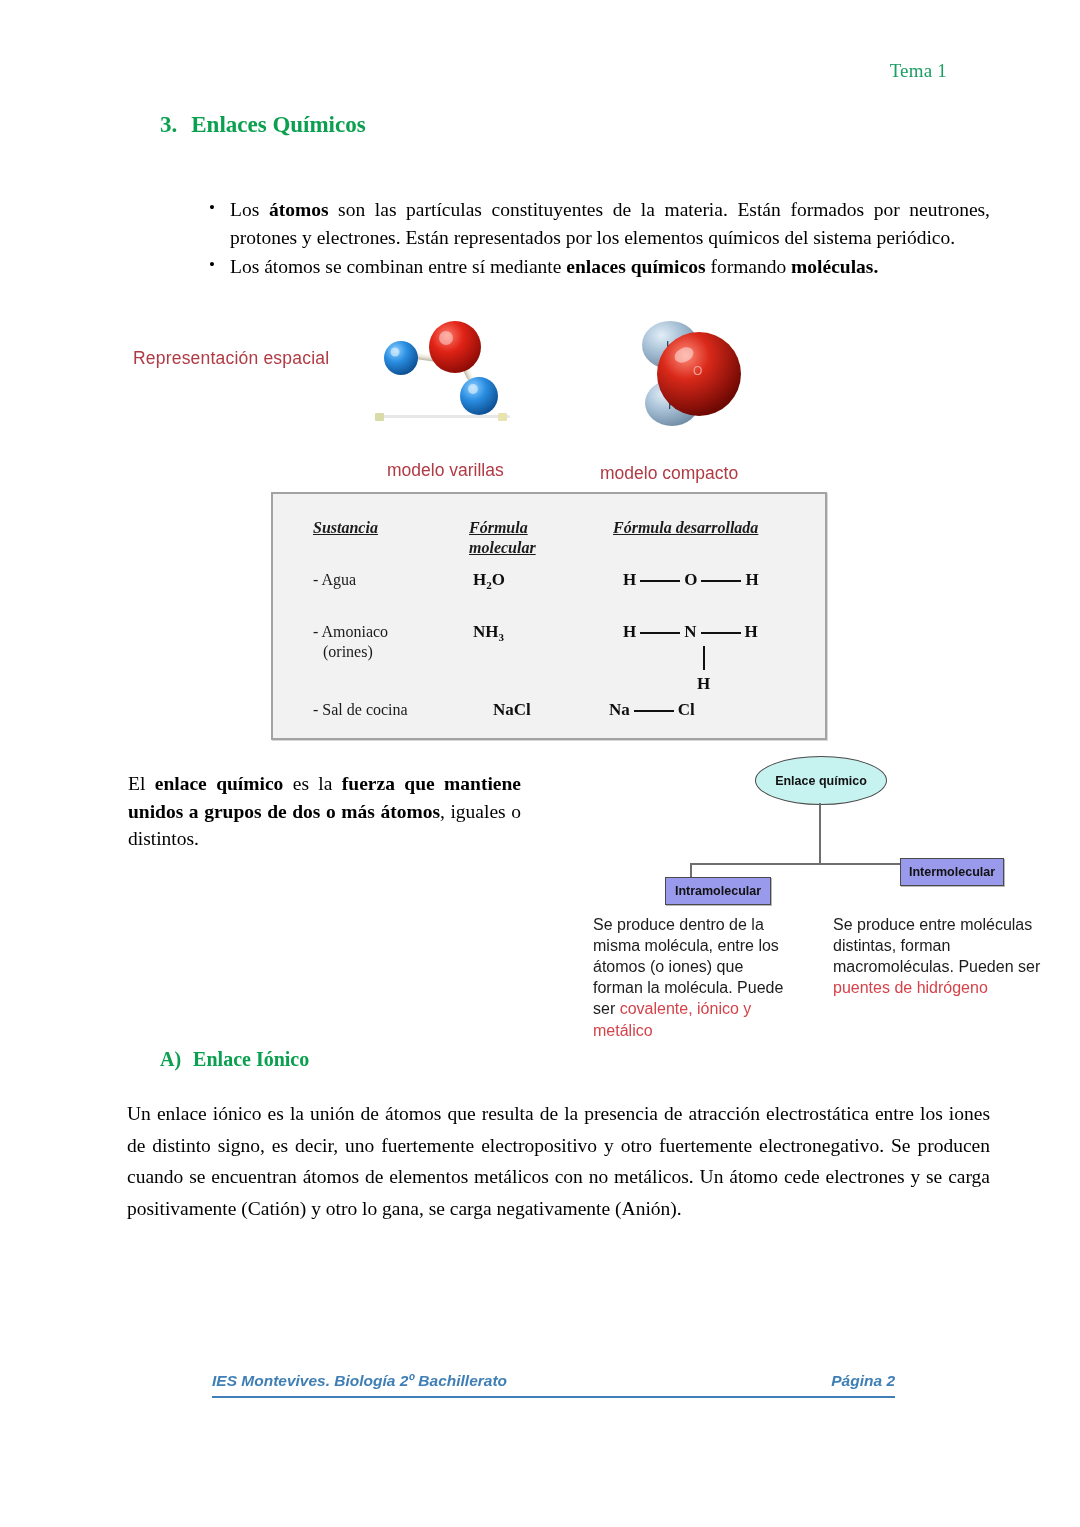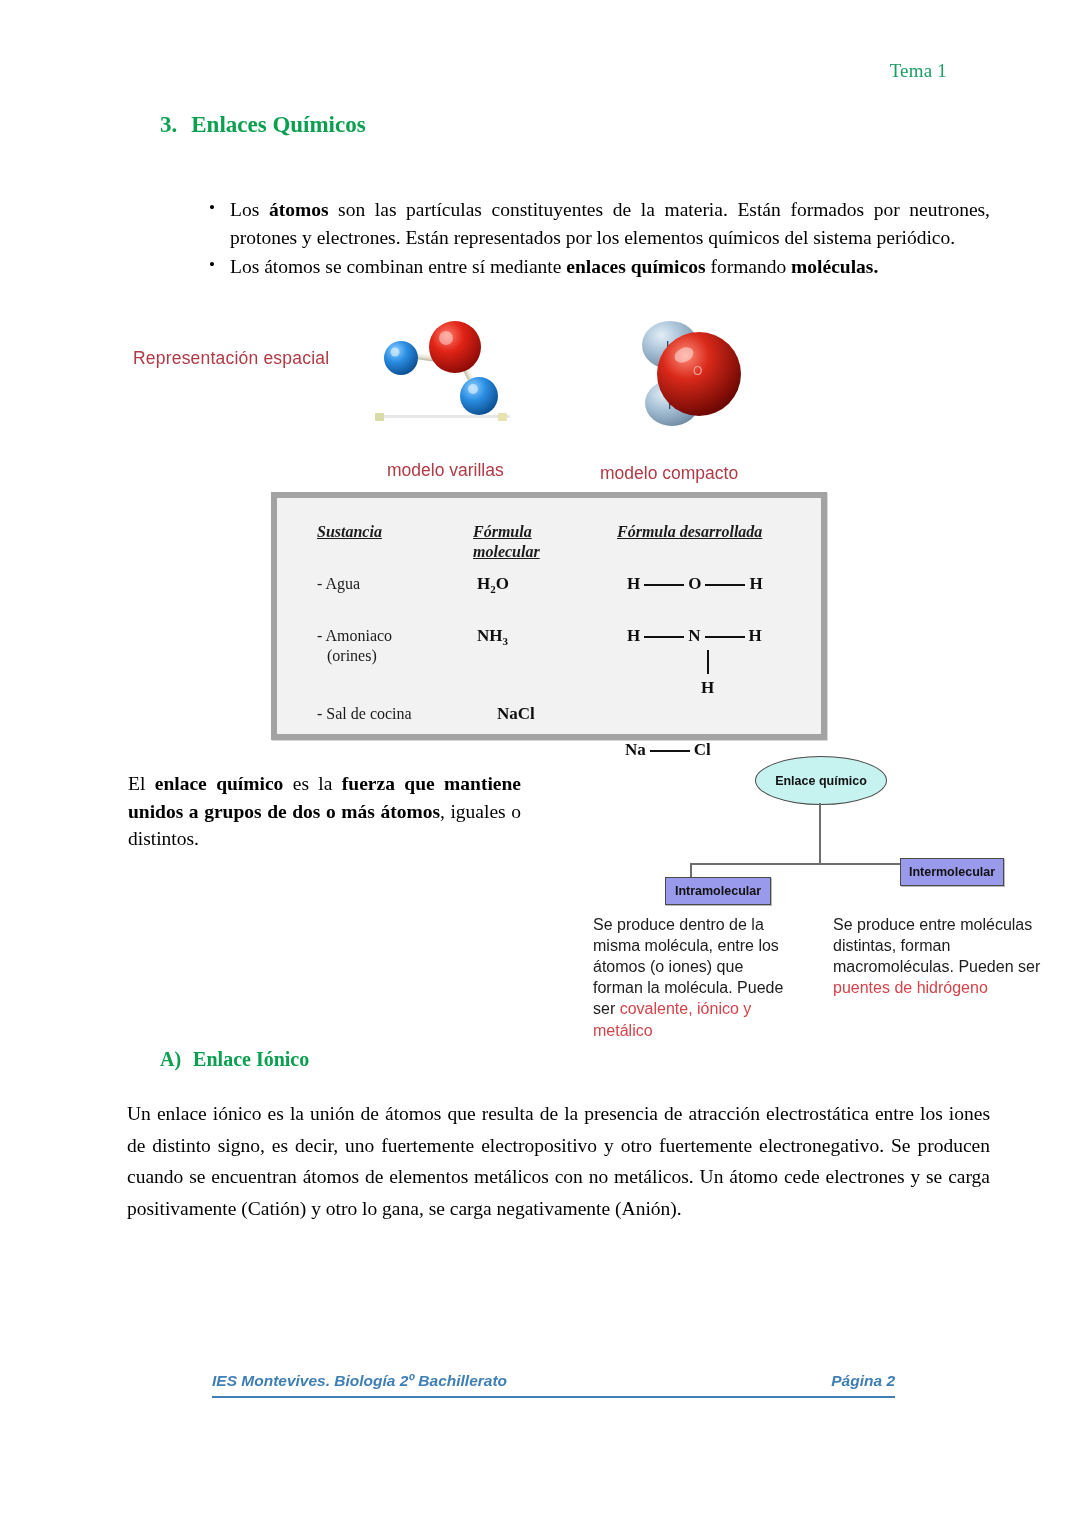--- a/index.html
+++ b/index.html
@@ -102,21 +102,21 @@
   .mol-space { position: absolute; top: 315px; left: 630px; width: 125px; height: 125px; }
 
   
   .subs-table {
     position: absolute;
     top: 492px;
     left: 271px;
     width: 556px;
     height: 248px;
     box-sizing: border-box;
-    border: 6px solid #a3a3a3;
+    border: 2px solid #a3a3a3;
     background: #f2f2f2;
     box-shadow: 1px 1px 0 #d8d8d8;
   }
   .subs-inner { position: relative; width: 100%; height: 100%; }
   .st-head {
     position: absolute;
     font-family: "Liberation Serif", serif;
     font-style: italic;
     font-weight: bold;
     font-size: 16px;
@@ -374,21 +374,21 @@
     </div>
     <div class="st-formula r2" style="left:200px;">NH<sub>3</sub></div>
     <div class="st-dev r2" style="left:350px;">
       <span>H</span><span class="bond-h"></span><span>N</span><span class="bond-h"></span><span>H</span>
     </div>
     <div class="bond-v" style="top:152px; left:430px;"></div>
     <div class="st-dev" style="top:180px; left:424px;">H</div>
 
     <div class="st-name r3" style="left:40px;">- Sal de cocina</div>
     <div class="st-formula r3" style="left:200px;margin-left:20px;">NaCl</div>
-    <div class="st-dev r3" style="left:348px;margin-top:36px;">
+    <div class="st-dev r3" style="left:336px;">
       <span>Na</span><span class="bond-h"></span><span>Cl</span>
     </div>
   </div>
 </div>
 
 <div class="def-para">
   <span>El </span><b>enlace químico</b><span> es la </span><b>fuerza que mantiene unidos a grupos de dos o más átomos</b><span>, iguales o distintos.</span>
 </div>
 
 <div class="cmap">

